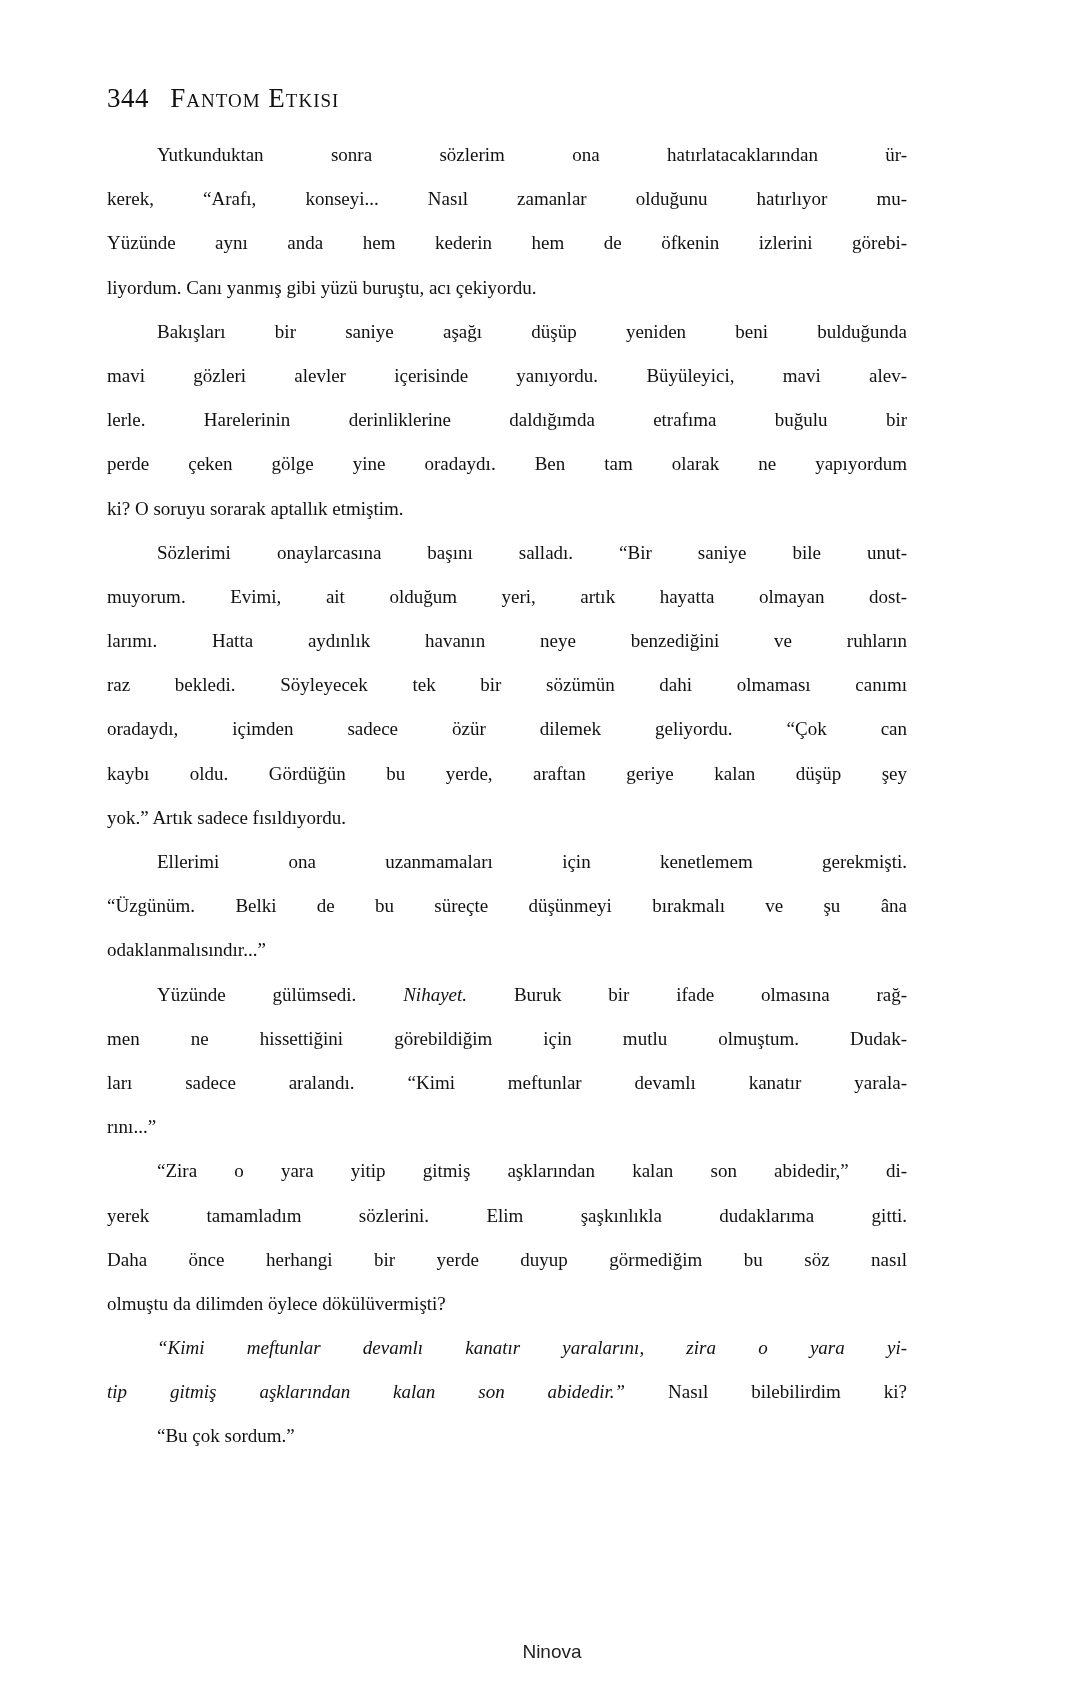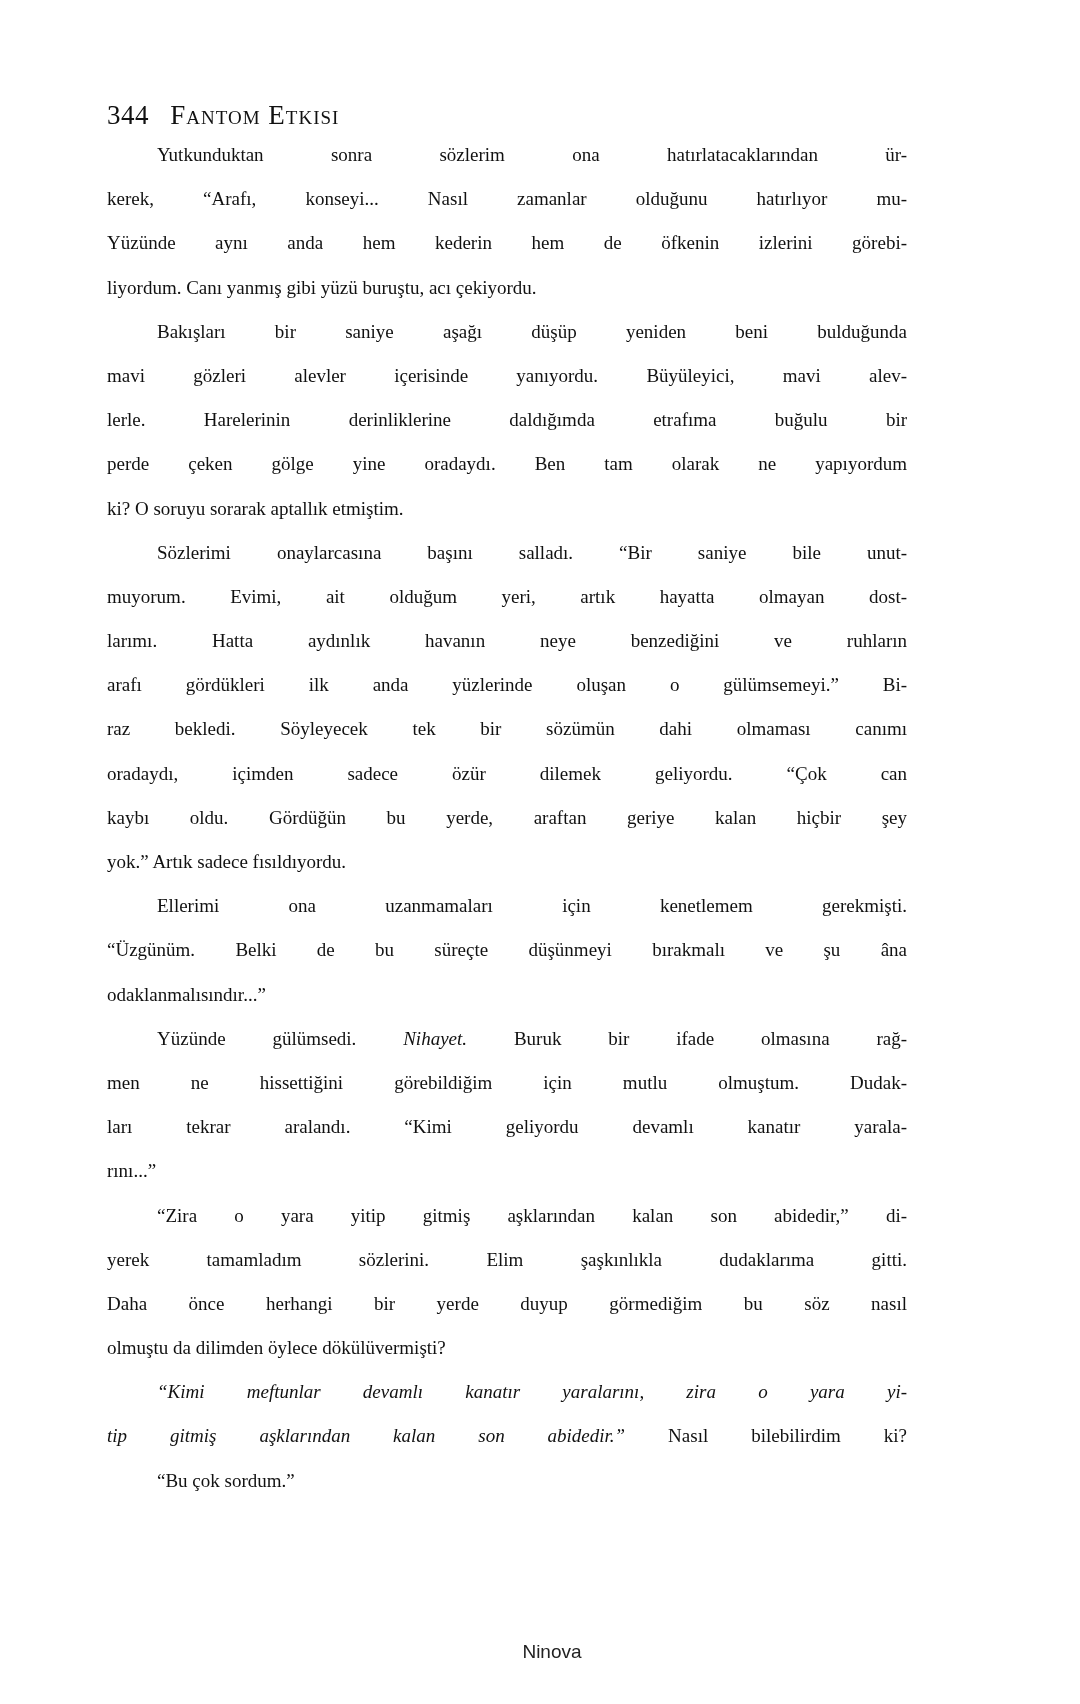--- a/index.html
+++ b/index.html
@@ -2,21 +2,21 @@
 <html><head>
 <meta charset="utf-8">
 <style>
   html, body { margin: 0; padding: 0; background: #ffffff; }
   body { width: 1080px; height: 1704px; position: relative; overflow: hidden; }
   .page {
     position: absolute; left: 0; top: 0; width: 1080px; height: 1704px;
     background: #ffffff; color: #111111;
   }
   .running-head {
-    position: absolute; left: 107px; top: 100px;
+    position: absolute; left: 107px; top: 83px;
     font-family: "Liberation Serif", serif; font-size: 27px; color: #111;
     letter-spacing: 0.5px; white-space: nowrap;
   }
   .running-head .page-num { margin-right: 14px; }
   .running-head .title { font-variant: small-caps; letter-spacing: 1px; }
   .body-text {
     position: absolute; left: 107px; top: 133px; width: 800px;
     font-family: "Liberation Serif", serif; font-size: 19px; line-height: 44.2px;
     color: #111;
   }
@@ -44,31 +44,30 @@
       <div class="line">Yüzünde aynı anda hem kederin hem de öfkenin izlerini görebi-</div>
       <div class="line last">liyordum. Canı yanmış gibi yüzü buruştu, acı çekiyordu.</div>
       <div class="line indent">Bakışları bir saniye aşağı düşüp yeniden beni bulduğunda</div>
       <div class="line">mavi gözleri alevler içerisinde yanıyordu. Büyüleyici, mavi alev-</div>
       <div class="line">lerle. Harelerinin derinliklerine daldığımda etrafıma buğulu bir</div>
       <div class="line">perde çeken gölge yine oradaydı. Ben tam olarak ne yapıyordum</div>
       <div class="line last">ki? O soruyu sorarak aptallık etmiştim.</div>
       <div class="line indent">Sözlerimi onaylarcasına başını salladı. “Bir saniye bile unut-</div>
       <div class="line">muyorum. Evimi, ait olduğum yeri, artık hayatta olmayan dost-</div>
       <div class="line">larımı. Hatta aydınlık havanın neye benzediğini ve ruhların</div>
-      <div class="line">arafı gördükleri ilk anda yüzlerinde oluşan o gülümsemeyi.” Bi-</div>
       <div class="line">raz bekledi. Söyleyecek tek bir sözümün dahi olmaması canımı</div>
       <div class="line">oradaydı, içimden sadece özür dilemek geliyordu. “Çok can</div>
-      <div class="line">kaybı oldu. Gördüğün bu yerde, araftan geriye kalan hiçbir şey</div>
+      <div class="line">kaybı oldu. Gördüğün bu yerde, araftan geriye kalan düşüp şey</div>
       <div class="line last">yok.” Artık sadece fısıldıyordu.</div>
       <div class="line indent">Ellerimi ona uzanmamaları için kenetlemem gerekmişti.</div>
       <div class="line">“Üzgünüm. Belki de bu süreçte düşünmeyi bırakmalı ve şu âna</div>
       <div class="line last">odaklanmalısındır...”</div>
       <div class="line indent"><span>Yüzünde gülümsedi. </span><span class="it">Nihayet.</span><span> Buruk bir ifade olmasına rağ-</span></div>
       <div class="line">men ne hissettiğini görebildiğim için mutlu olmuştum. Dudak-</div>
-      <div class="line">ları tekrar aralandı. “Kimi geliyordu devamlı kanatır yarala-</div>
+      <div class="line">ları sadece aralandı. “Kimi meftunlar devamlı kanatır yarala-</div>
       <div class="line last">rını...”</div>
       <div class="line indent">“Zira o yara yitip gitmiş aşklarından kalan son abidedir,” di-</div>
       <div class="line">yerek tamamladım sözlerini. Elim şaşkınlıkla dudaklarıma gitti.</div>
       <div class="line">Daha önce herhangi bir yerde duyup görmediğim bu söz nasıl</div>
       <div class="line last">olmuştu da dilimden öylece dökülüvermişti?</div>
       <div class="line indent"><span></span><span class="it">“Kimi meftunlar devamlı kanatır yaralarını, zira o yara yi-</span><span></span></div>
       <div class="line"><span></span><span class="it">tip gitmiş aşklarından kalan son abidedir.”</span><span> Nasıl bilebilirdim ki?</span></div>
       <div class="line indent last">“Bu çok sordum.”</div>
     </div>
 

